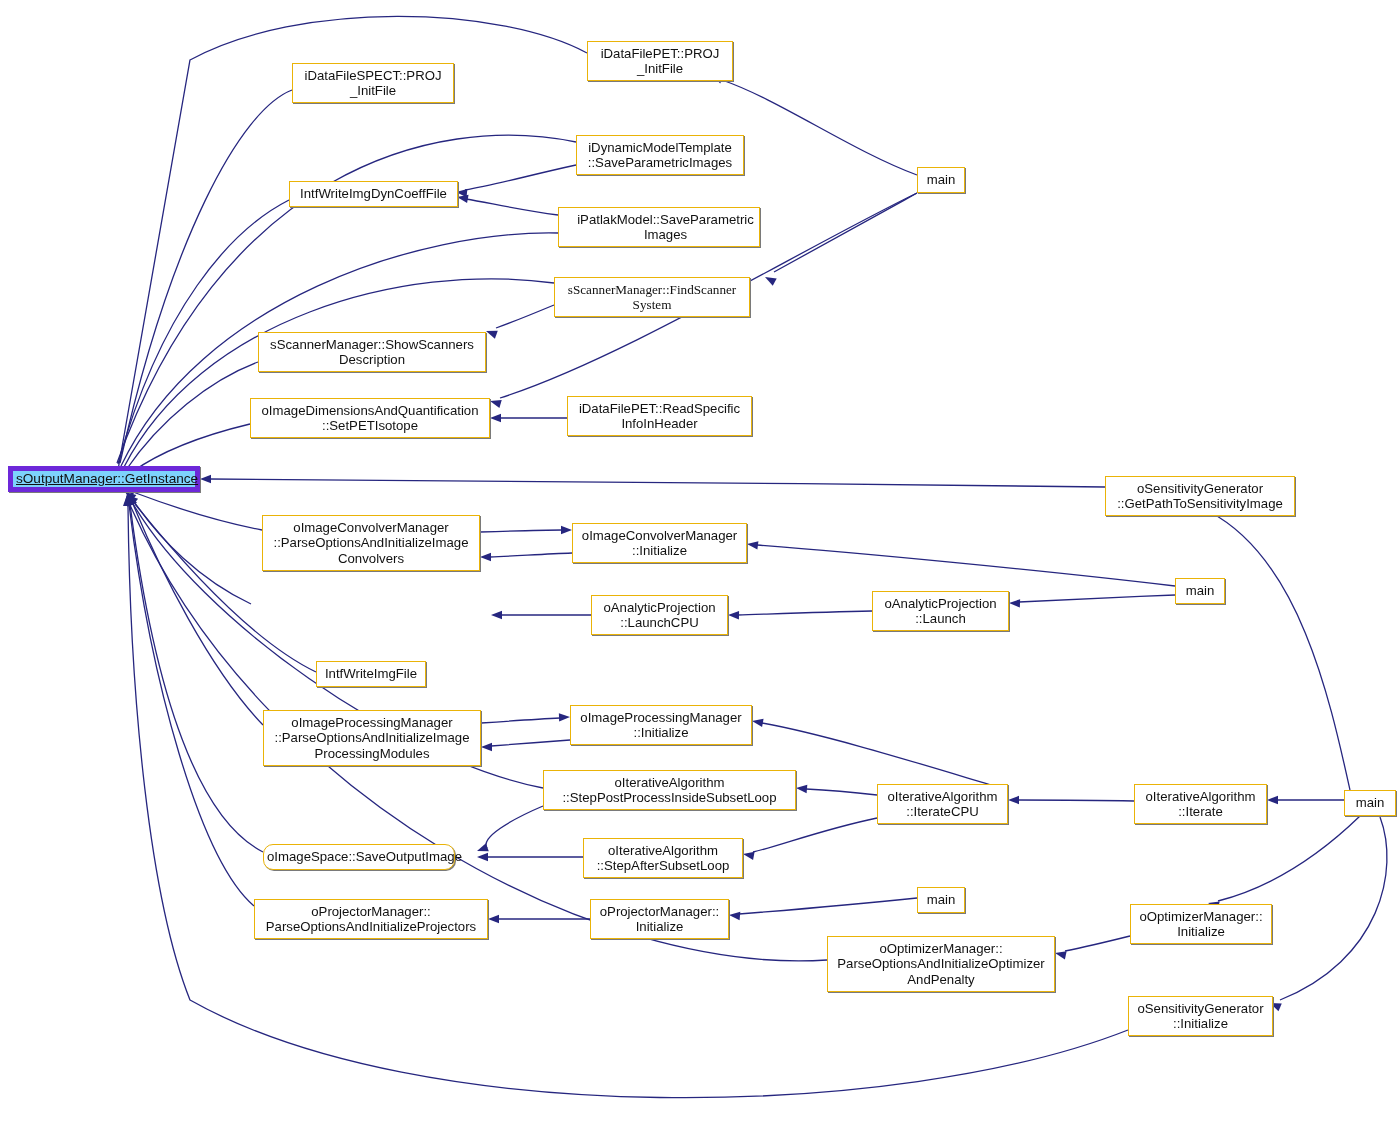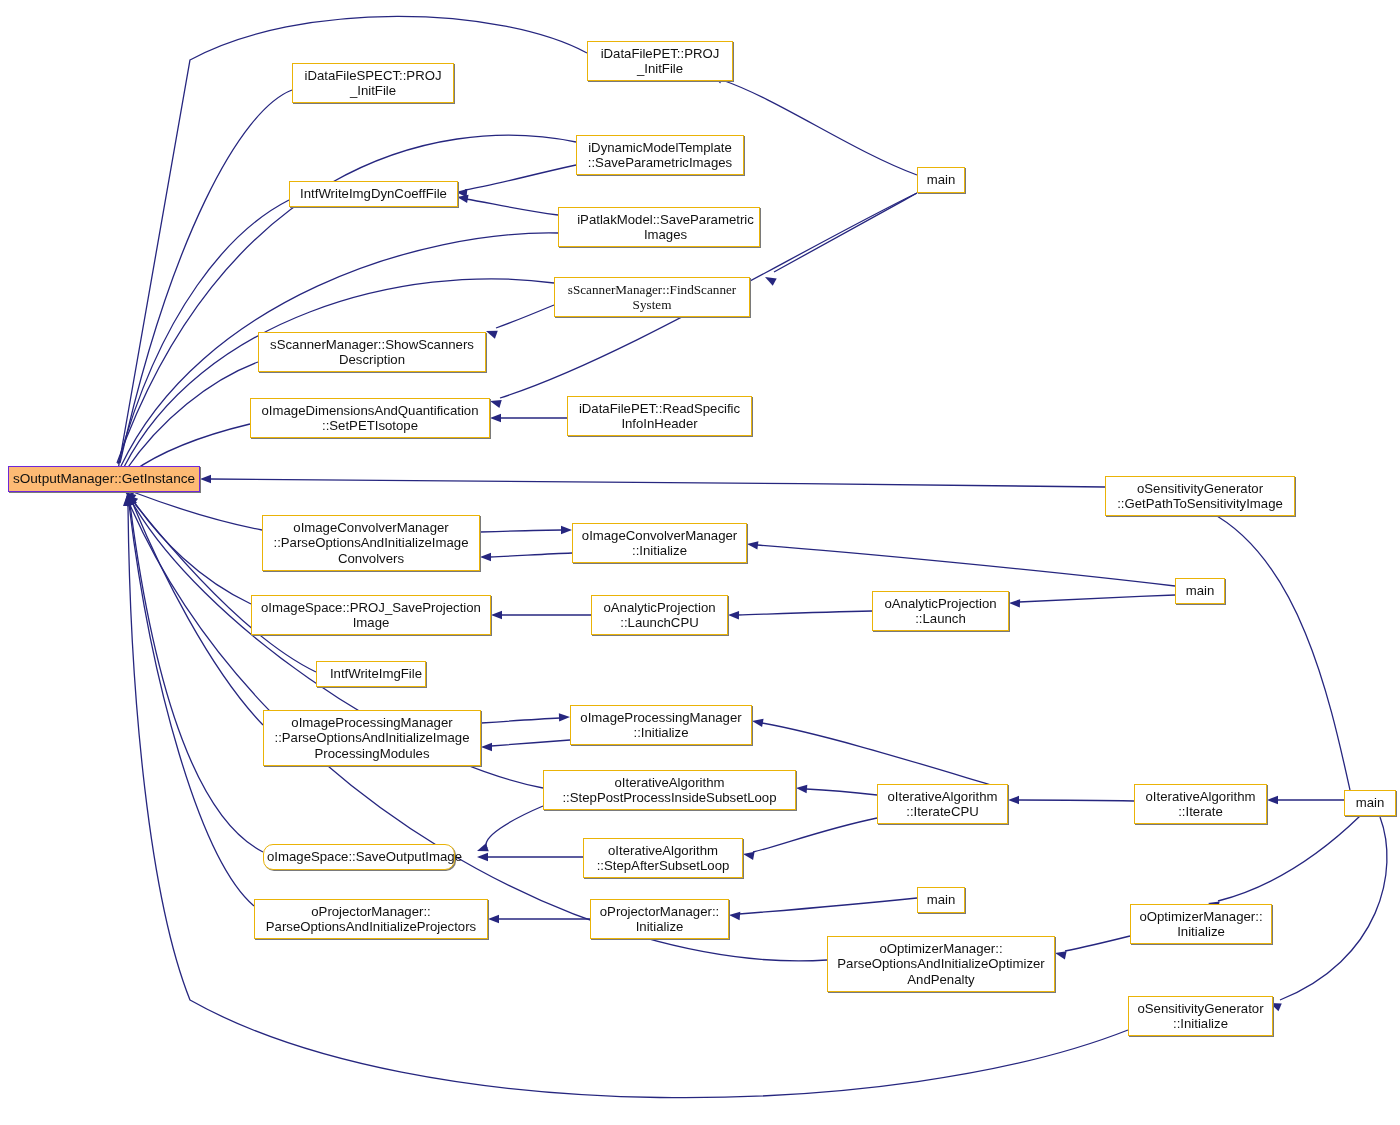--- a/index.html
+++ b/index.html
@@ -24,23 +24,24 @@
     justify-content:center;
     text-align:center;
     font-size:13.2px;
     line-height:15.5px;
     letter-spacing:0px;
     white-space:pre-line;
     padding:1px 3px;
     box-shadow:1px 1px 0 0 #7a7a7a;
   }
   .node.root{
-    background:#fdba74;
-    border:1px solid #6d28d9;
+    background:#7dd3fc;
+    border:5px solid #6d28d9;
     font-size:13.6px;
+    text-decoration:underline;
   }
   .node span{display:block;width:100%;white-space:pre-line;}
 </style>
 </head>
 <body>
 
 <div id="graph" style="background: rgb(255, 255, 255);">
   <svg id="edges" viewBox="0 0 1400 1125" xmlns="http://www.w3.org/2000/svg">
       <path d="M587,53 C500,6 300,0 190,60 L118,470" fill="none" stroke="#26267f" stroke-width="1.3"></path>
       <polygon points="0,0 11,-4.2 11,4.2" fill="#26267f" transform="translate(110,470) rotate(100)"></polygon>
@@ -155,27 +156,25 @@
     <div class="node" style="left: 567px; top: 396px; width: 185px; height: 40px;"><span>iDataFilePET::ReadSpecific
 InfoInHeader</span></div>
     <div class="node" style="left: 1105px; top: 476px; width: 190px; height: 40px;"><span>oSensitivityGenerator
 ::GetPathToSensitivityImage</span></div>
     <div class="node" style="left: 262px; top: 515px; width: 218px; height: 56px;"><span>oImageConvolverManager
 ::ParseOptionsAndInitializeImage
 Convolvers</span></div>
     <div class="node" style="left: 572px; top: 523px; width: 175px; height: 40px;"><span>oImageConvolverManager
 ::Initialize</span></div>
     <div class="node" style="left: 1175px; top: 578px; width: 50px; height: 26px;"><span>main</span></div>
-    <div class="node" style="left: 251px; top: 595px; width: 240px; height: 40px;"><span>oImageSpace::PROJ_SaveProjection
-Image</span></div>
     <div class="node" style="left: 591px; top: 595px; width: 137px; height: 40px;"><span>oAnalyticProjection
 ::LaunchCPU</span></div>
     <div class="node" style="left: 872px; top: 591px; width: 137px; height: 40px;"><span>oAnalyticProjection
 ::Launch</span></div>
-    <div class="node" style="left: 316px; top: 661px; width: 110px; height: 26px; text-align: right;"><span>IntfWriteImgFile</span></div>
+    <div class="node" style="left: 316px; top: 661px; width: 110px; height: 26px;"><span>IntfWriteImgFile</span></div>
     <div class="node" style="left: 263px; top: 710px; width: 218px; height: 56px;"><span>oImageProcessingManager
 ::ParseOptionsAndInitializeImage
 ProcessingModules</span></div>
     <div class="node" style="left: 570px; top: 705px; width: 182px; height: 40px;"><span>oImageProcessingManager
 ::Initialize</span></div>
     <div class="node" style="left: 543px; top: 770px; width: 253px; height: 40px;"><span>oIterativeAlgorithm
 ::StepPostProcessInsideSubsetLoop</span></div>
     <div class="node" style="left: 877px; top: 784px; width: 131px; height: 40px;"><span>oIterativeAlgorithm
 ::IterateCPU</span></div>
     <div class="node" style="left: 1134px; top: 784px; width: 133px; height: 40px;"><span>oIterativeAlgorithm

